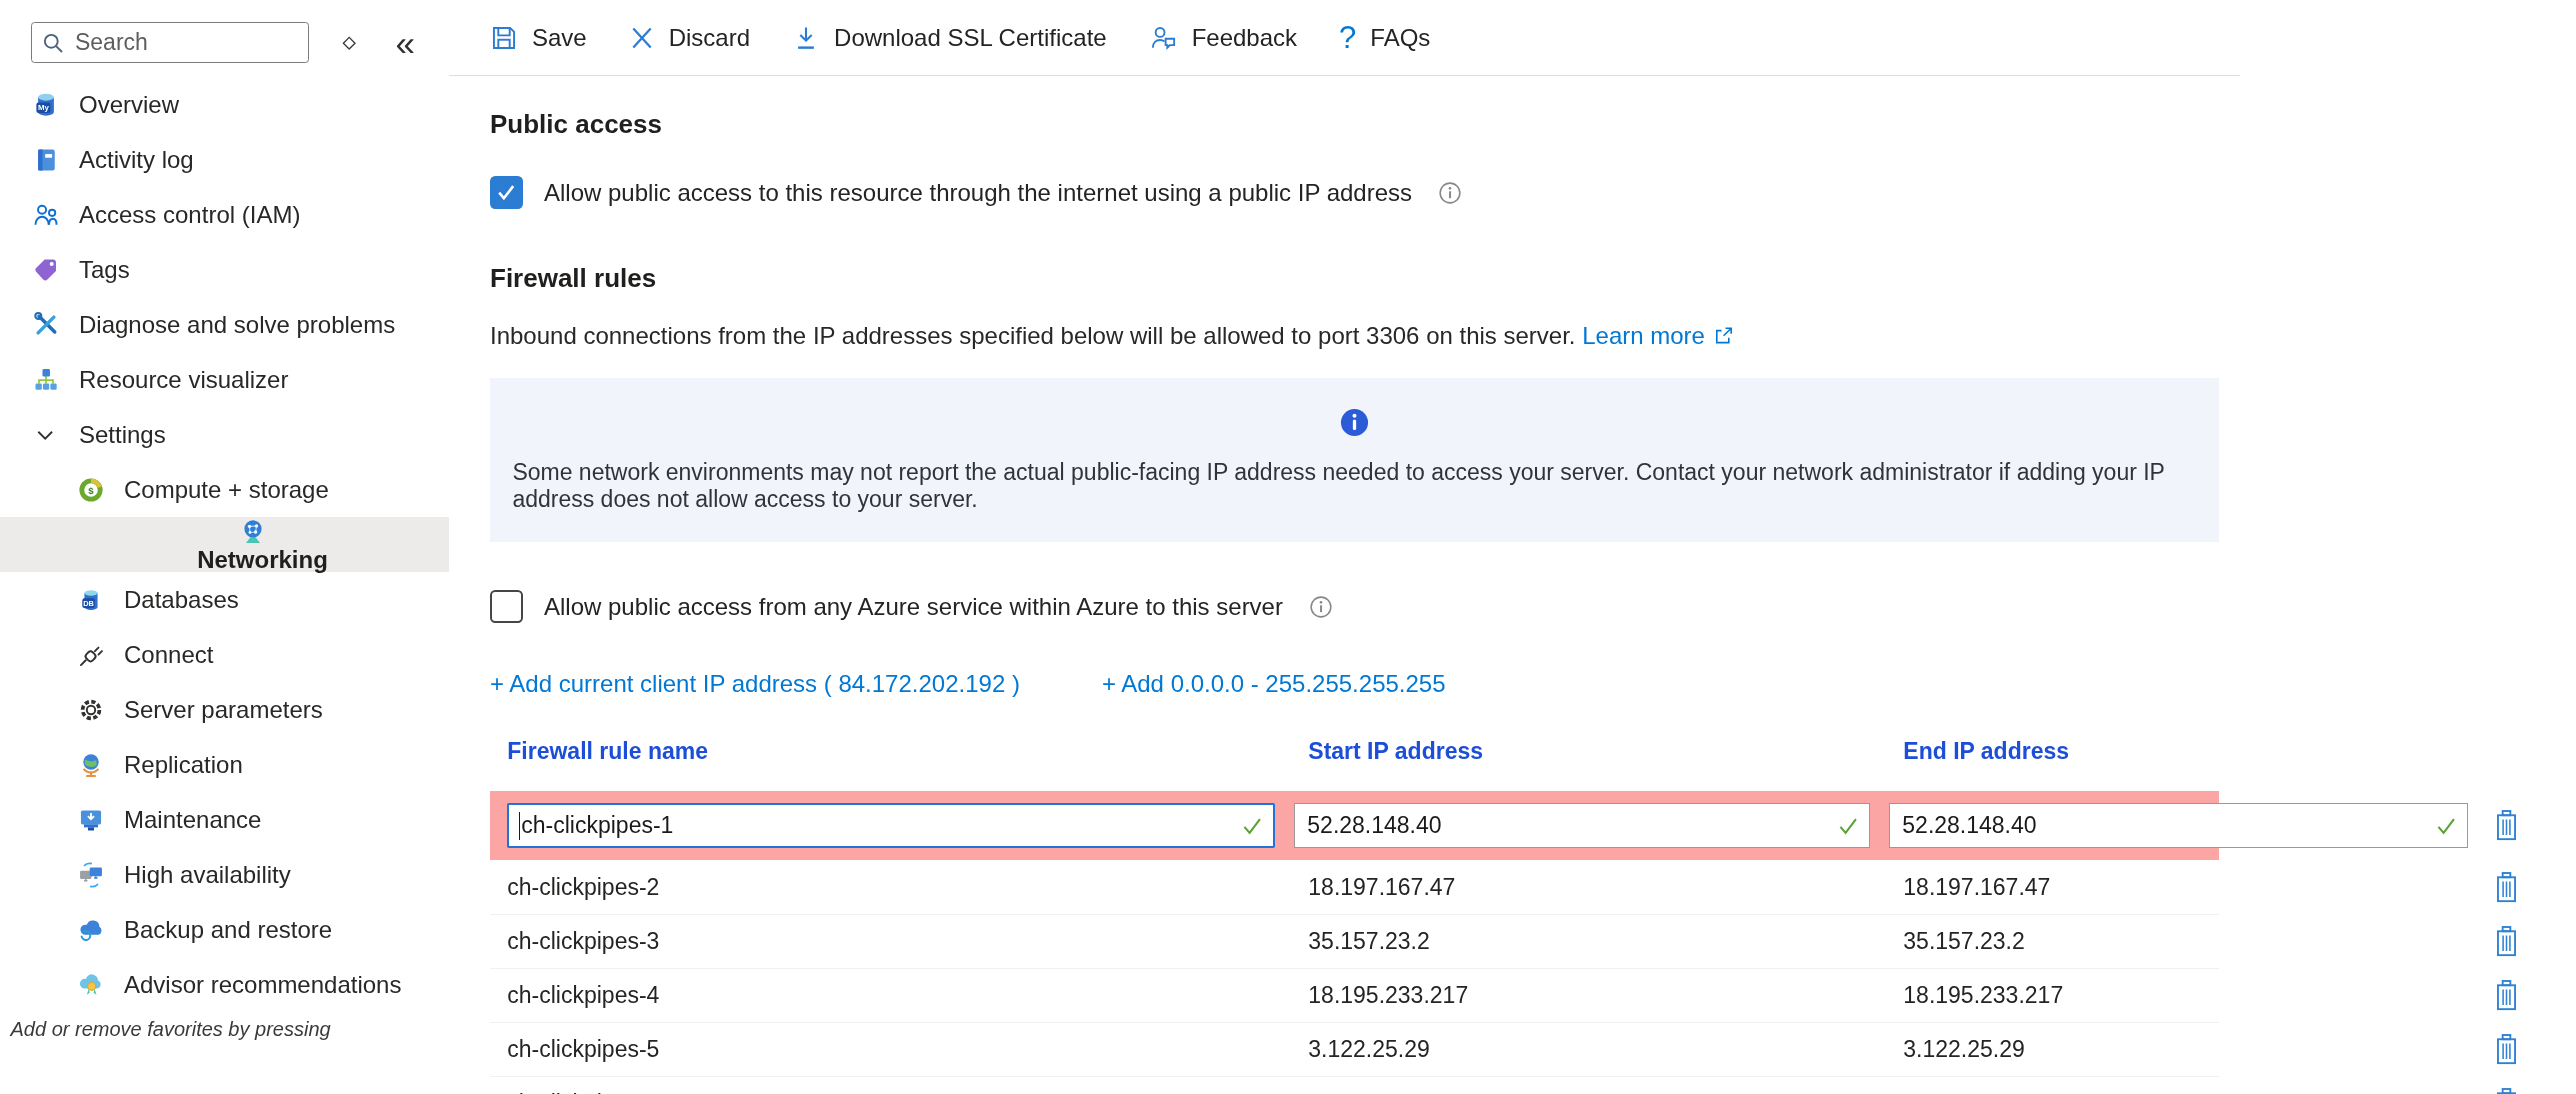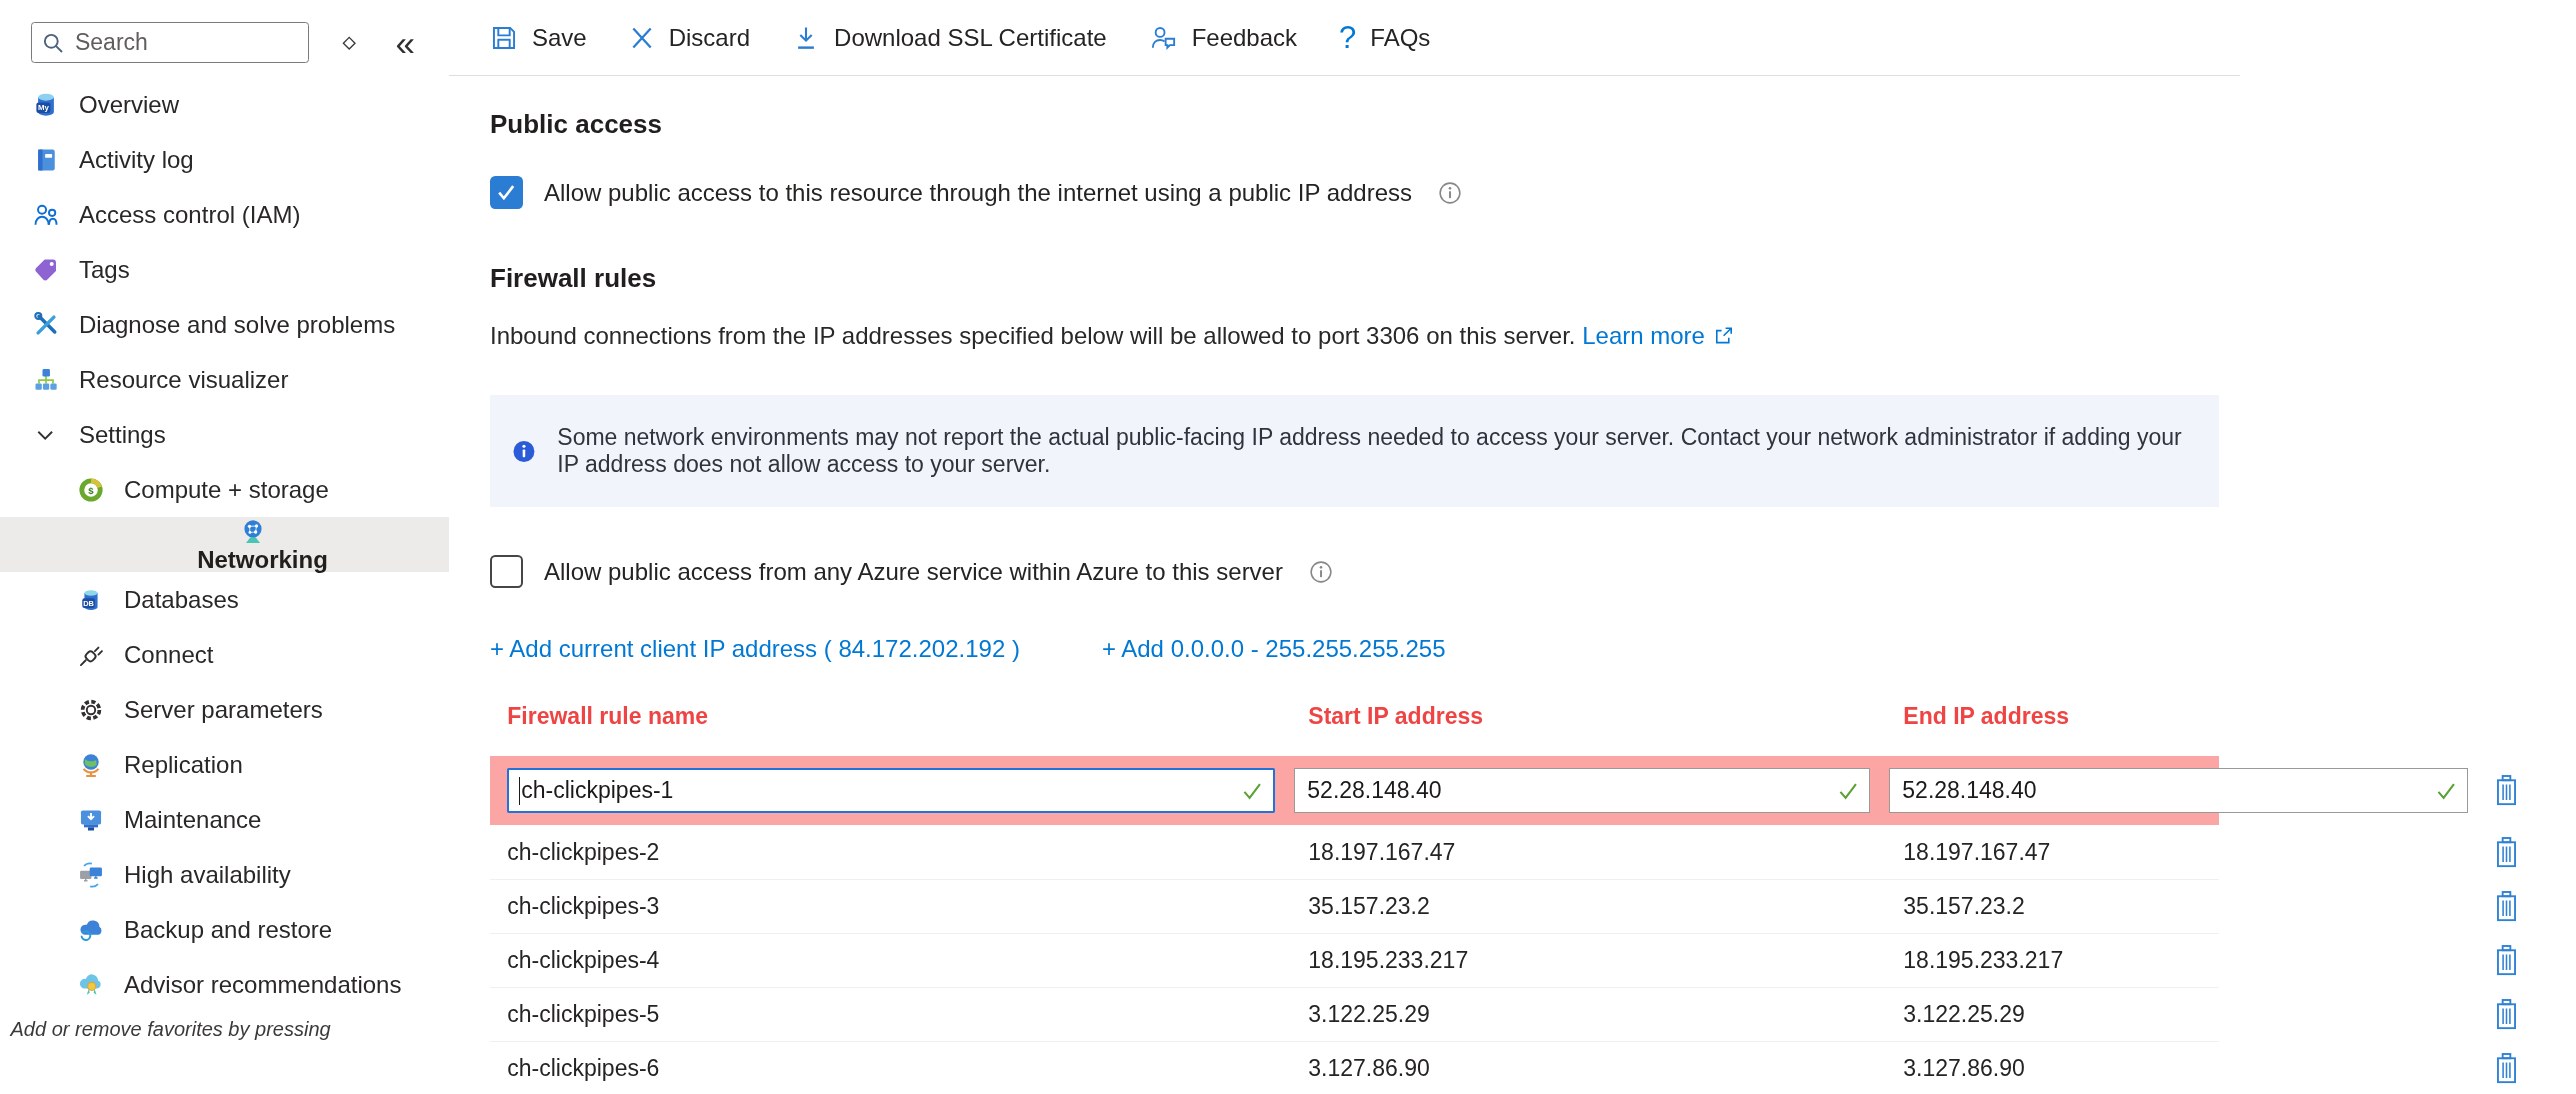--- a/index.html
+++ b/index.html
@@ -51,29 +51,29 @@
     align-items: center; justify-content: center; cursor: pointer; flex: 0 0 33px; }
   .checkbox.checked { background: #2b7cd3; }
   .checkbox.unchecked { background: #fff; border: 2.6px solid #484644; }
   .cb-label { font-size: 24px; color: #252423; }
   .info-i { margin-left: 5.2px; cursor: pointer; display: flex; align-items: center; }
 
   .desc { margin-top: 28px; font-size: 24px; color: #292827; display: flex; align-items: center; flex-wrap: wrap; }
   .link { color: #0078d4; cursor: pointer; }
   .ext-ic { margin-left: 7px; display: inline-flex; }
 
-  .banner { margin-top: 45px; background: #f1f4fb; display: flex; align-items: center;
-    gap: 21px; padding: 29px 22.4px; font-size: 23px; color: #30333b; }
+  .banner { margin-top: 28px; background: #f1f4fb; display: flex; align-items: center;
+    gap: 21px; padding: 29px 22.4px; font-size: 23px; color: #30333b; flex-direction: column; }
 
   .links-row { margin-top: 47px; display: flex; gap: 82px; font-size: 24px; }
 
   .fw-table { margin-top: 40px; }
   .t-head, .t-row { display: grid; grid-template-columns: 768px 576px 579px 38px;
     column-gap: 19px; align-items: center; padding: 0 12px 0 17.3px; }
-  .t-head { font-weight: 700; font-size: 23px; color: #ef4444; padding-bottom: 26px; }
+  .t-head { font-weight: 700; font-size: 23px; color: #1d4ed8; padding-bottom: 26px; }
   .t-head .c2, .t-head .c3, .data-row .ip { padding-left: 14px; }
   .edit-row { background: #fca5a5; padding-top: 12px; padding-bottom: 12px; }
   .input-wrap { position: relative; height: 45px; background: #fff;
     border: 1.7px solid #9b9996; display: flex; align-items: center; }
   .input-wrap.focused { border: 2.6px solid #2272d9; border-radius: 1.7px; }
   .input-wrap input { width: 100%; height: 100%; border: none; outline: none;
     font-size: 23px; color: #1b1a19; padding: 0 45px 0 12px; font-family: inherit; background: transparent; }
   .input-wrap input::placeholder { color: #605e5c; }
   .input-wrap .valid { position: absolute; right: 10.4px; top: 50%; transform: translateY(-50%); }
   .caret { position: absolute; left: 9.5px; top: 7px; width: 1.7px; height: 28px; background: #1b1a19; }

